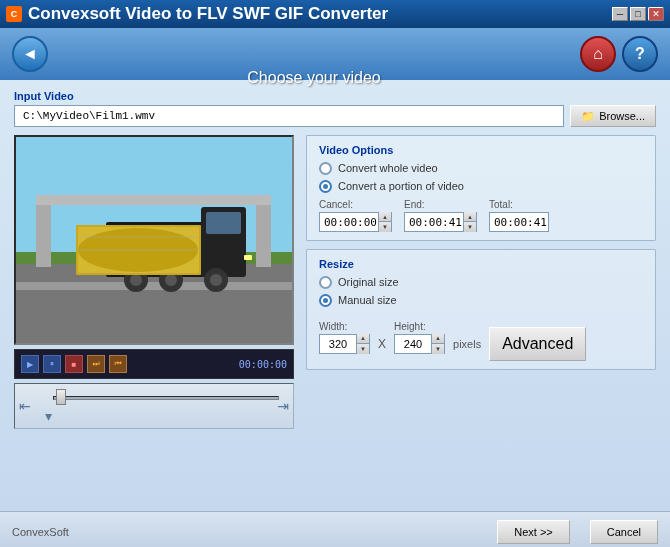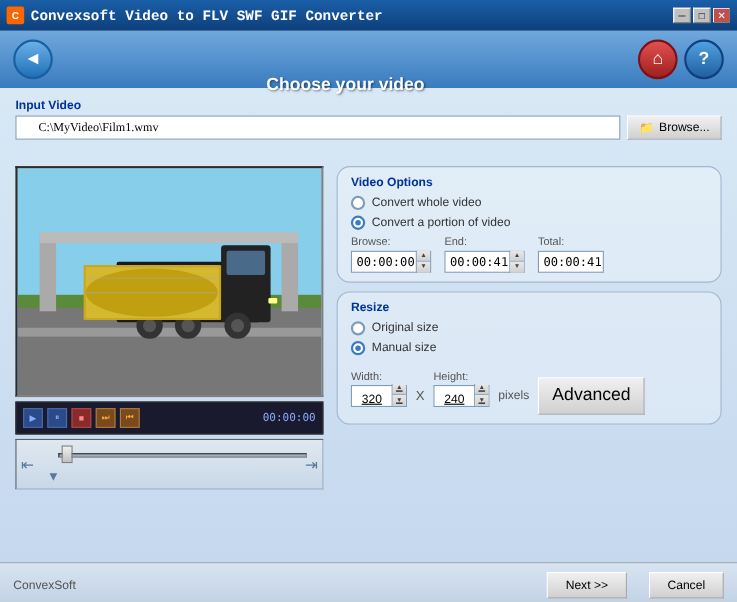--- a/index.html
+++ b/index.html
@@ -30,23 +30,22 @@
       border-radius: 2px;
       display: flex;
       align-items: center;
       justify-content: center;
       font-size: 9px;
       color: white;
       font-weight: bold;
     }
     .title-bar-text {
       flex: 1;
-      font-size: 13px;
+      font-size: 17px;
       font-weight: bold;
-      font-family: Liberation Mono, monospace;
     }
     .title-bar-controls {
       display: flex;
       gap: 2px;
     }
     .title-btn {
       width: 16px;
       height: 14px;
       background: #c0c0c0;
       border: 1px solid #808080;
@@ -84,21 +83,21 @@
       cursor: pointer;
       color: white;
       font-size: 16px;
       font-weight: bold;
     }
     .header-title {
       flex: 1;
       text-align: center;
       color: white;
       font-size: 16px;
-      font-weight: bold;
+      font-weight: normal;
       text-shadow: 1px 1px 2px rgba(0,0,0,0.5);
       margin-top: 48px;
     }
     .header-right-btns {
       display: flex;
       gap: 6px;
     }
     .header-icon-btn {
       width: 36px;
       height: 36px;
@@ -113,21 +112,21 @@
     }
     .header-icon-btn.home { background: linear-gradient(to bottom, #e05050, #a02020); border: 2px solid #801010; }
     .header-icon-btn.help { background: linear-gradient(to bottom, #50a0e0, #2060a0); border: 2px solid #104080; }
 
     
     .main-content {
       background: linear-gradient(to bottom, #d8e8f5, #c5d8ee);
       padding: 10px 14px;
       display: flex;
       flex-direction: column;
-      gap: 24px;
+      gap: 8px;
       height: calc(547px - 28px - 52px - 36px);
     }
 
     
     .input-section {
       display: flex;
       flex-direction: column;
       gap: 3px;
     }
     .section-label {
@@ -138,23 +137,23 @@
     .input-row {
       display: flex;
       gap: 6px;
       align-items: center;
     }
     .file-input {
       flex: 1;
       height: 22px;
       border: 1px solid #7f9db9;
       background: white;
-      padding: 2px 20px;
-      font-size: 11px;
-      font-family: Liberation Serif, serif;
+      padding: 2px 8px;
+      font-size: 11px;
+      font-family: Liberation Mono, monospace;
     }
     .browse-btn {
       height: 22px;
       padding: 0 10px;
       background: linear-gradient(to bottom, #f0f0f0, #d0d0d0);
       border: 1px solid #aaa;
       border-top-color: #fff;
       border-left-color: #fff;
       cursor: pointer;
       font-size: 11px;
@@ -256,21 +255,21 @@
     
     .options-panel {
       flex: 1;
       display: flex;
       flex-direction: column;
       gap: 8px;
     }
     .options-group {
       background: rgba(255,255,255,0.3);
       border: 1px solid #a0b8d0;
-      border-radius: 12px;
+      border-radius: 1px;
       padding: 8px 12px;
     }
     .options-group-title {
       font-size: 11px;
       color: #003399;
       font-weight: bold;
       margin-bottom: 6px;
     }
     .radio-item {
       display: flex;
@@ -364,25 +363,24 @@
       display: flex;
       flex-direction: column;
       gap: 2px;
     }
     .size-field-label {
       font-size: 10px;
       color: #555;
     }
     .size-input {
       display: flex;
-      align-items: flex-end;
+      align-items: center;
       border: 1px solid #7f9db9;
       background: white;
       height: 20px;
-      text-decoration: underline;
     }
     .size-value {
       padding: 0 4px;
       font-size: 11px;
       width: 36px;
       text-align: center;
     }
     .x-separator {
       font-size: 12px;
       color: #555;
@@ -546,21 +544,21 @@
           <div class="radio-circle"></div>
           <span class="radio-label">Convert whole video</span>
         </div>
         <div class="radio-item">
           <div class="radio-circle checked"></div>
           <span class="radio-label">Convert a portion of video</span>
         </div>
 
         <div class="time-fields">
           <div class="time-field-group">
-            <span class="time-field-label">Browse:</span>
+            <span class="time-field-label">Cancel:</span>
             <div class="time-field-input">
               <span class="time-value">00:00:00</span>
               <div class="spin-btns">
                 <div class="spin-btn">▲</div>
                 <div class="spin-btn">▼</div>
               </div>
             </div>
           </div>
           <div class="time-field-group">
             <span class="time-field-label">End:</span>

